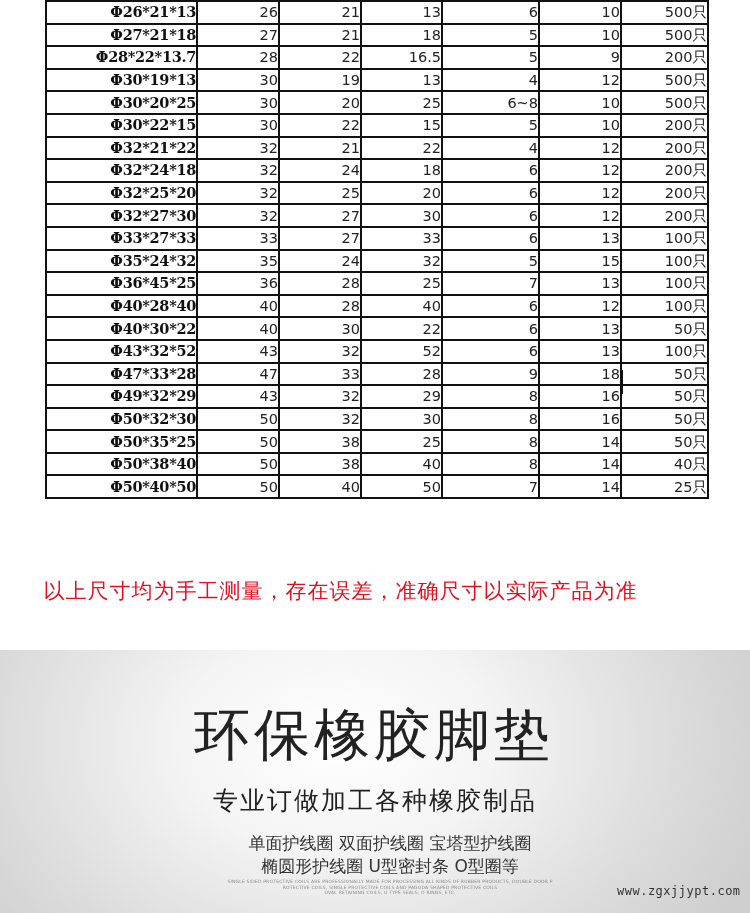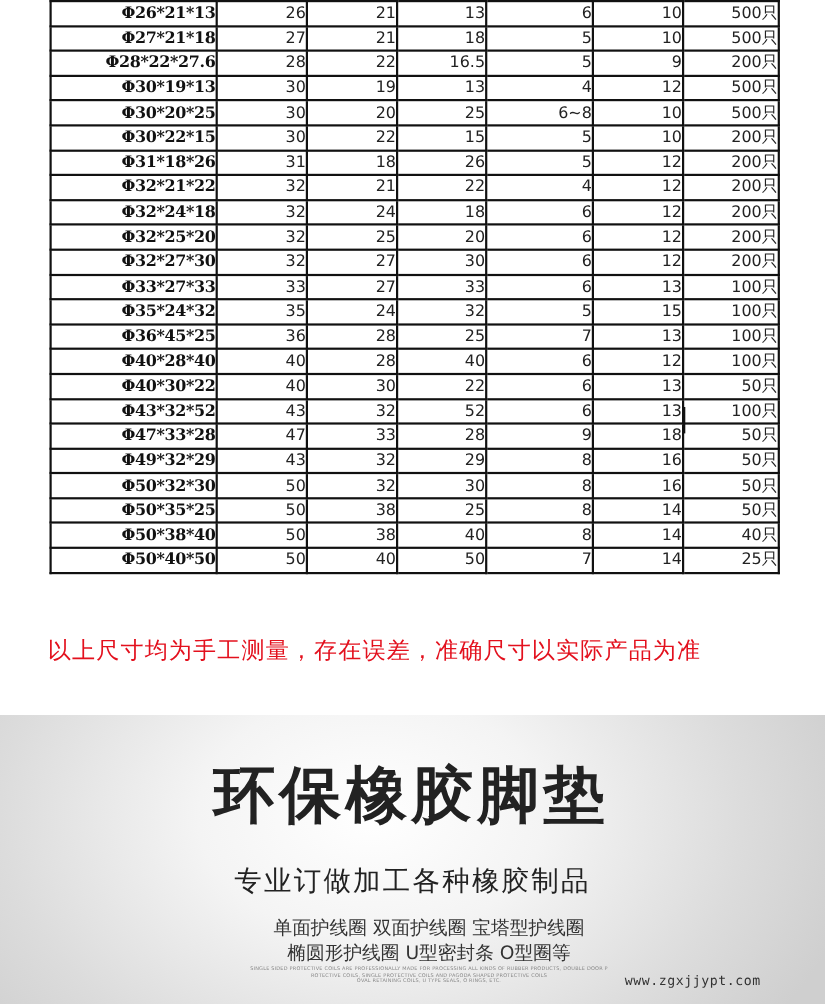--- a/index.html
+++ b/index.html
@@ -32,41 +32,41 @@
     position: absolute; left: 0; top: 577px; width: 681px; text-align: center;
     color: #e3101d; font-size: 21px; letter-spacing: 1px;
     font-family: "DejaVu Sans", sans-serif;
   }
 
   .banner {
     position: absolute; left: 0; top: 650px; width: 750px; height: 263px;
     background: radial-gradient(ellipse 60% 120% at 45% 35%, #ffffff 0%, #f4f4f4 35%, #dcdcdc 75%, #cfcfcf 100%);
   }
   .banner .title {
-    position: absolute; left: 0; width: 748px; top: 36px; text-align: center;
-    font-size: 56px; font-weight: bold; color: #222; letter-spacing: 4px;
+    position: absolute; left: 0; width: 748px; top: 48px; text-align: center;
+    font-size: 56px; font-weight: normal; color: #222; letter-spacing: 4px;
     font-family: "DejaVu Sans", sans-serif;
   }
   .banner .subtitle {
     position: absolute; left: 0; width: 750px; top: 134px; text-align: center;
     font-size: 25px; color: #222; letter-spacing: 2px;
   }
   .banner .line1, .banner .line2 {
     position: absolute; left: 0; width: 780px; text-align: center;
     font-size: 17px; color: #333;
   }
   .banner .line1 { top: 182px; }
   .banner .line2 { top: 205px; }
   .banner .eng {
     position: absolute; left: 225px; width: 330px; text-align: center;
     font-size: 4.5px; line-height: 5.5px; color: #888; letter-spacing: 0.2px;
   }
   .banner .eng1 { top: 229px; }
   .banner .url {
-    position: absolute; left: 568px; top: 234px;
+    position: absolute; left: 617px; top: 234px;
     font-family: "DejaVu Sans Mono", monospace; font-size: 12px; color: #333; letter-spacing: 0.5px;
   }
   .cursor-mark {
     position: absolute; left: 621px; top: 370px; width: 2px; height: 24px; background: #111;
   }
 </style>
 </head>
 <body>
 
 <div class="table-wrap">
@@ -93,21 +93,21 @@
         <tr>
           <td class="model">Φ27*21*18</td>
           <td>27</td>
           <td>21</td>
           <td>18</td>
           <td>5</td>
           <td>10</td>
           <td>500只</td>
         </tr>
         <tr>
-          <td class="model">Φ28*22*27.6</td>
+          <td class="model">Φ28*22*13.7</td>
           <td>28</td>
           <td>22</td>
           <td>16.5</td>
           <td>5</td>
           <td>9</td>
           <td>200只</td>
         </tr>
         <tr>
           <td class="model">Φ30*19*13</td>
           <td>30</td>
@@ -126,29 +126,20 @@
           <td>10</td>
           <td>500只</td>
         </tr>
         <tr>
           <td class="model">Φ30*22*15</td>
           <td>30</td>
           <td>22</td>
           <td>15</td>
           <td>5</td>
           <td>10</td>
-          <td>200只</td>
-        </tr>
-        <tr>
-          <td class="model">Φ31*18*26</td>
-          <td>31</td>
-          <td>18</td>
-          <td>26</td>
-          <td>5</td>
-          <td>12</td>
           <td>200只</td>
         </tr>
         <tr>
           <td class="model">Φ32*21*22</td>
           <td>32</td>
           <td>21</td>
           <td>22</td>
           <td>4</td>
           <td>12</td>
           <td>200只</td>

